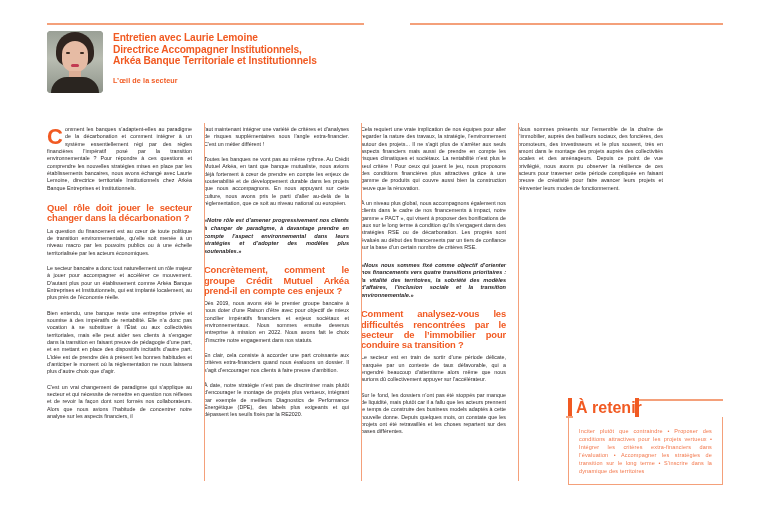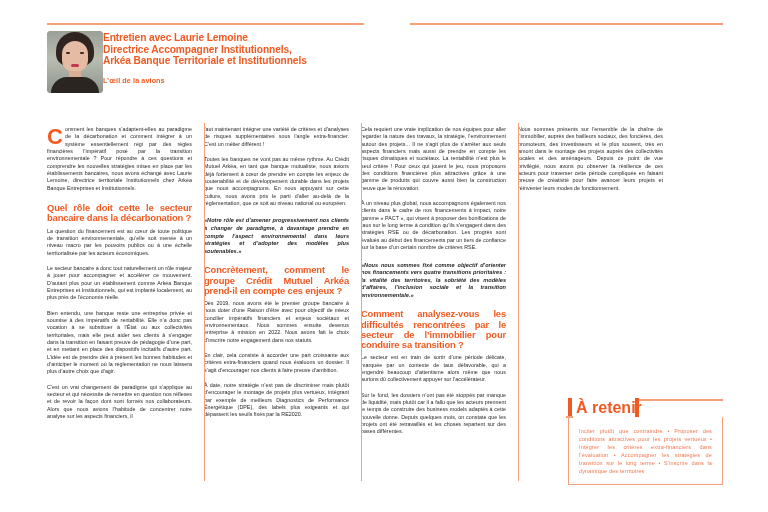--- a/index.html
+++ b/index.html
@@ -32,20 +32,21 @@
   .rule-left  { left: 47px;  width: 317px; }
   .rule-right { left: 410px; width: 313px; }
 
   
   .header {
     position: absolute;
     left: 47px;
     top: 31px;
     width: 330px;
     display: flex;
+    gap: 10px;
     align-items: flex-start;
   }
   .portrait {
     width: 56px;
     height: 62px;
     border-radius: 4px;
     flex: none;
     overflow: hidden;
     background: #8d8f86;
     position: relative;
@@ -258,29 +259,29 @@
       <div class="mouth"></div>
       <div class="neck"></div>
       <div class="body"></div>
     </div>
     <div class="header-text">
       <div class="title">
         <div>Entretien avec Laurie Lemoine</div>
         <div>Directrice Accompagner Institutionnels,</div>
         <div>Arkéa Banque Territoriale et Institutionnels</div>
       </div>
-      <div class="subtitle">L’œil de la avions</div>
+      <div class="subtitle">L’œil de la secteur</div>
     </div>
   </div>
 
   <div class="cols">
 
     <div class="col">
       <p class="dropcap-p"><span class="dropcap">C</span><span>omment les banques s’adaptent-elles au paradigme de la décarbonation et comment intégrer à un système essentiellement régi par des règles financières l’impératif posé par la transition environnementale ? Pour répondre à ces questions et comprendre les nouvelles stratégies mises en place par les établissements bancaires, nous avons échangé avec Laurie Lemoine, directrice territoriale Institutionnels chez Arkéa Banque Entreprises et Institutionnels.</span></p>
-      <h2 class="first">Quel rôle doit cette le secteur bancaire dans la décarbonation ?</h2>
+      <h2 class="first">Quel rôle doit jouer le secteur changer dans la décarbonation ?</h2>
       <p>La question du financement est au cœur de toute politique de transition environnementale, qu’elle soit menée à un niveau macro par les pouvoirs publics ou à une échelle territorialisée par les acteurs économiques.</p>
       <p>Le secteur bancaire a donc tout naturellement un rôle majeur à jouer pour accompagner et accélérer ce mouvement. D’autant plus pour un établissement comme Arkéa Banque Entreprises et Institutionnels, qui est implanté localement, au plus près de l’économie réelle.</p>
       <p>Bien entendu, une banque reste une entreprise privée et soumise à des impératifs de rentabilité. Elle n’a donc pas vocation à se substituer à l’État ou aux collectivités territoriales, mais elle peut aider ses clients à s’engager dans la transition en faisant preuve de pédagogie d’une part, et en mettant en place des dispositifs incitatifs d’autre part. L’idée est de prendre dès à présent les bonnes habitudes et d’anticiper le moment où la réglementation ne nous laissera plus d’autre choix que d’agir.</p>
       <p>C’est un vrai changement de paradigme qui s’applique au secteur et qui nécessite de remettre en question nos réflexes et de revoir la façon dont sont formés nos collaborateurs. Alors que nous avions l’habitude de concentrer notre analyse sur les aspects financiers, il</p>
     </div>
 
     <div class="col">
       <p>faut maintenant intégrer une variété de critères et d’analyses de risques supplémentaires sous l’angle extra-financier. C’est un métier différent !</p>
       <p>Toutes les banques ne vont pas au même rythme. Au Crédit Mutuel Arkéa, en tant que banque mutualiste, nous avions déjà fortement à cœur de prendre en compte les enjeux de soutenabilité et de développement durable dans les projets que nous accompagnons. En nous appuyant sur cette culture, nous avons pris le parti d’aller au-delà de la réglementation, que ce soit au niveau national ou européen.</p>
       <div class="pullquote">«Notre rôle est d’amener progressivement nos clients à changer de paradigme, à davantage prendre en compte l’aspect environnemental dans leurs stratégies et d’adopter des modèles plus soutenables.»</div>

